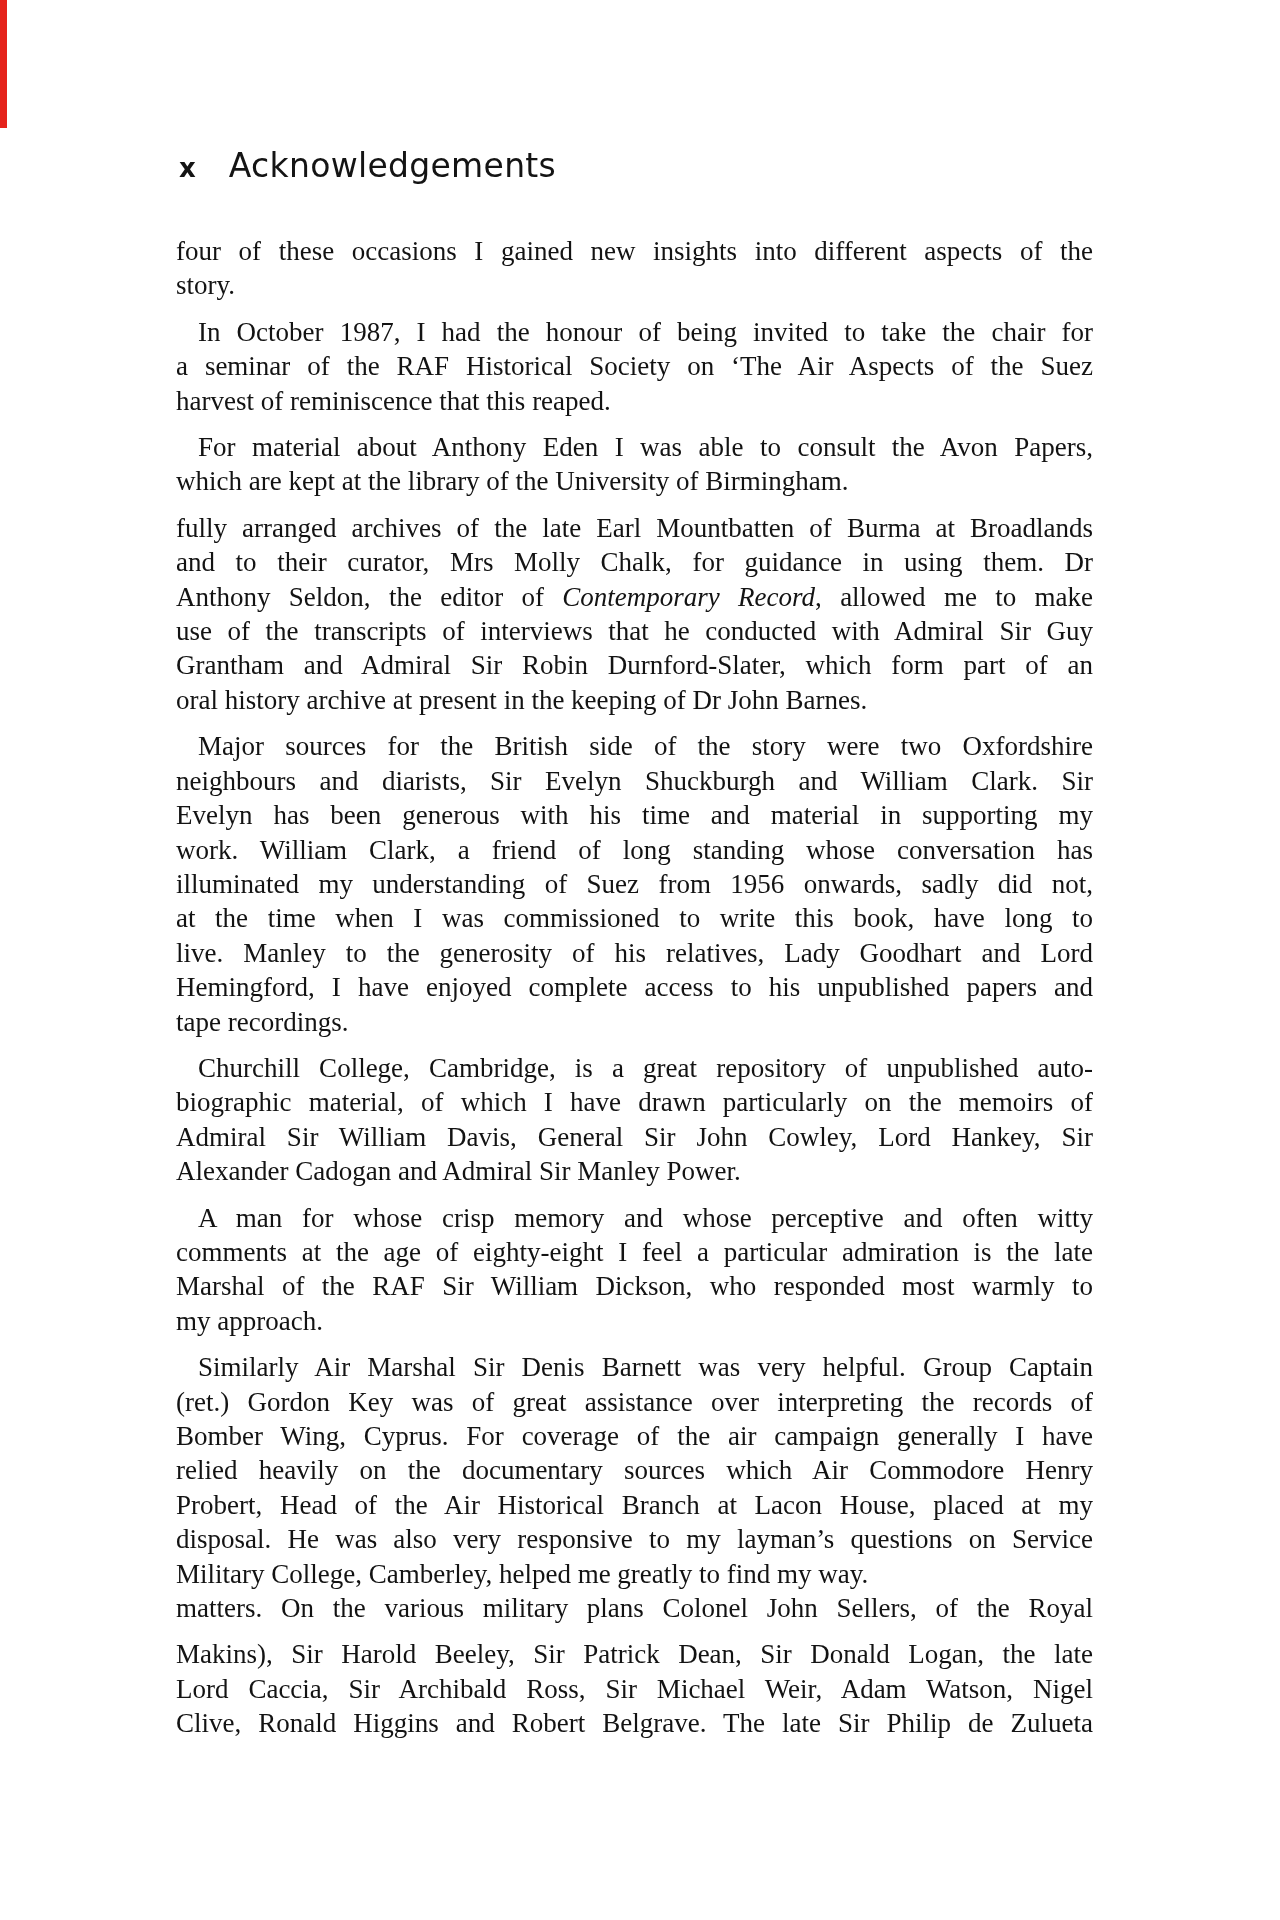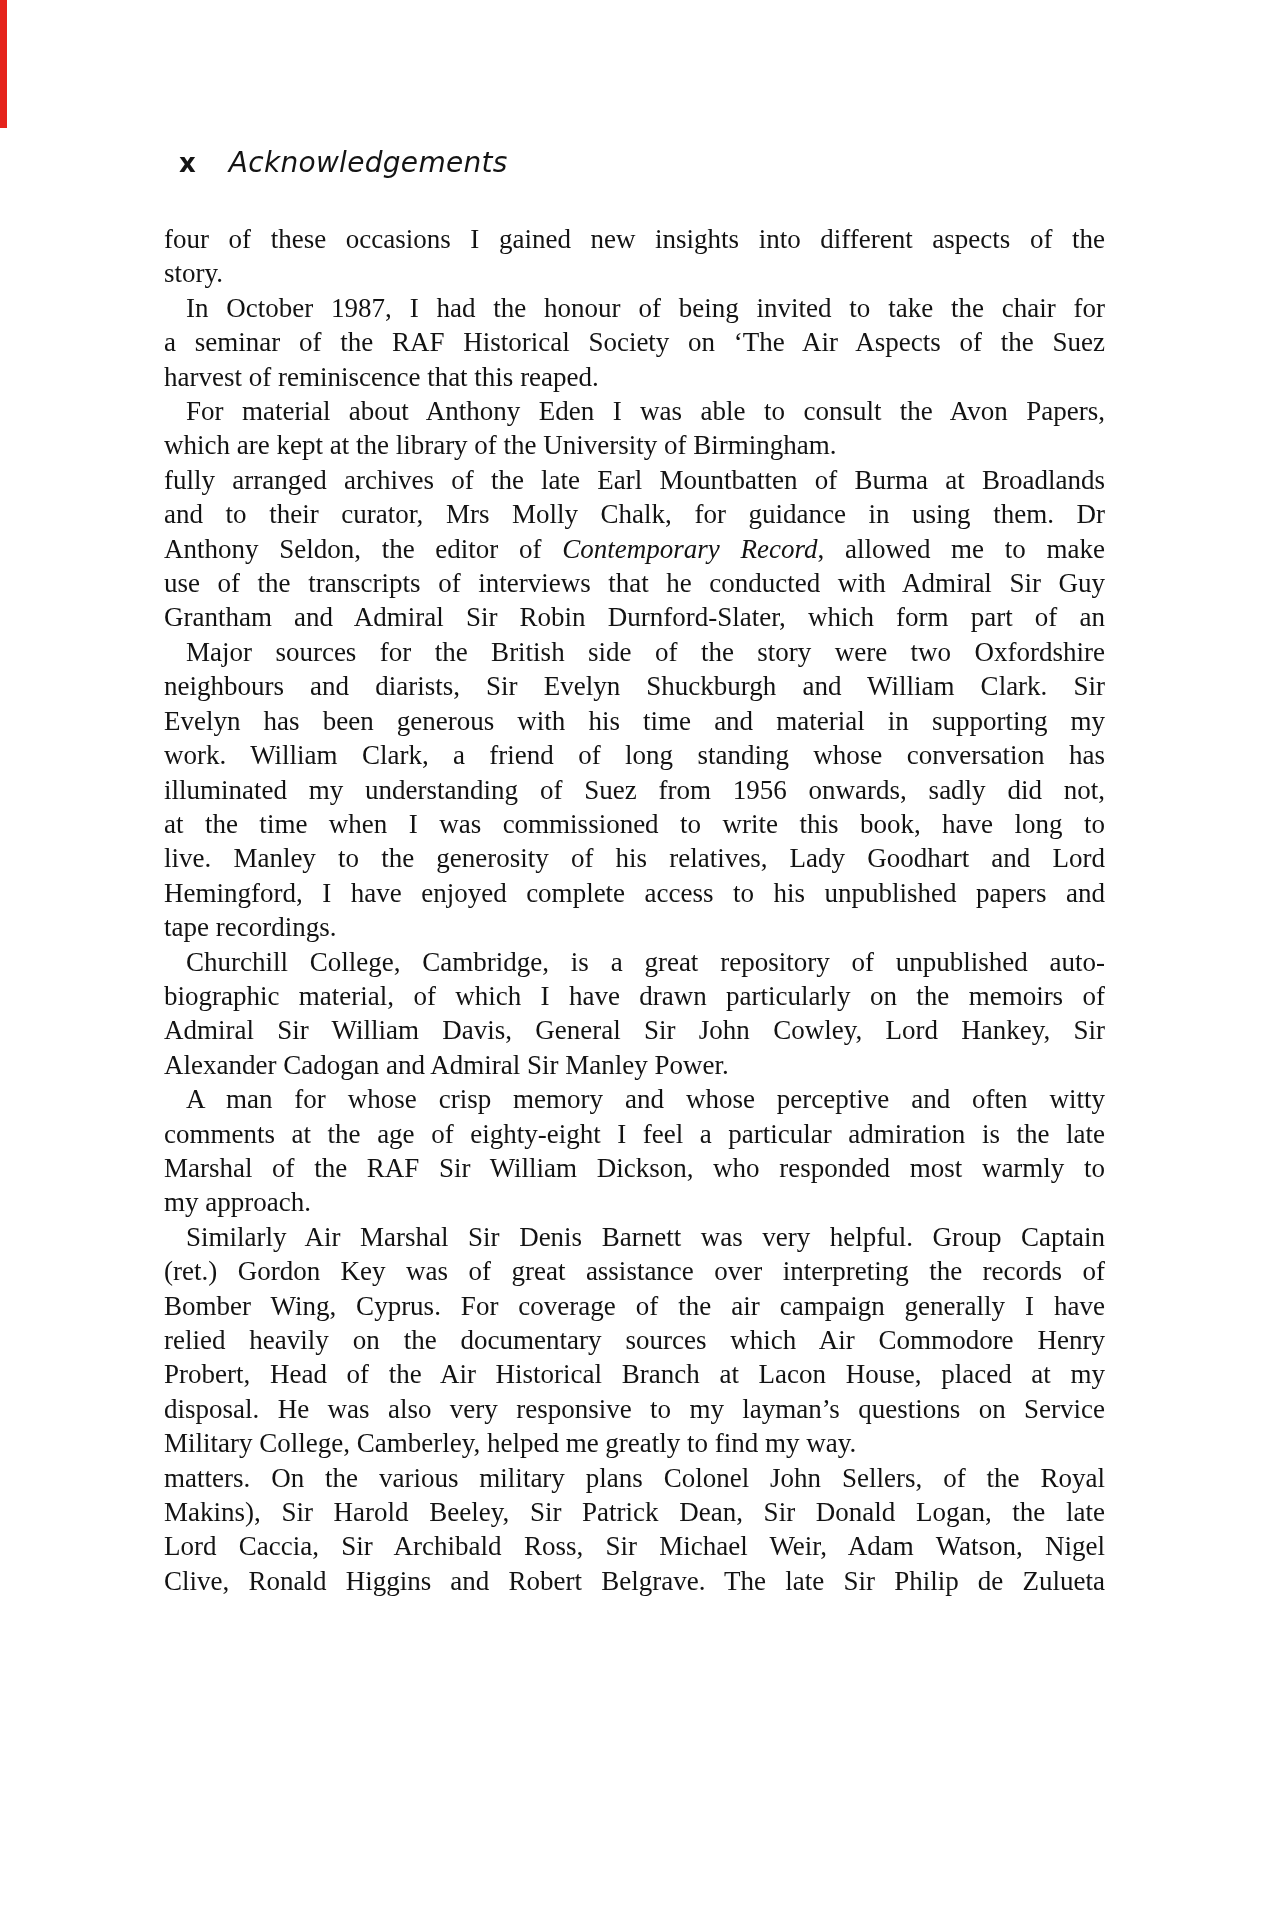--- a/index.html
+++ b/index.html
@@ -30,37 +30,36 @@
     gap: 33px;
     font-family: "DejaVu Sans", sans-serif;
     color: #141414;
   }
   .folio {
     font-weight: 700;
     font-size: 26px;
     line-height: 1;
   }
   .chapter-title {
-    font-style: italic;
-    font-size: 28px;
+    font-size: 33px;
     line-height: 1;
     letter-spacing: 0.3px;
   }
   .text-block {
     position: absolute;
     left: 164px;
     top: 222px;
     width: 941px;
     font-family: "Liberation Serif", serif;
     font-size: 27px;
     line-height: 34.4px;
     color: #131313;
   }
   .paragraph {
-    margin: 0;
+    margin: 12px;
   }
   .line {
     text-align: justify;
     text-align-last: justify;
   }
   .line.end {
     text-align-last: left;
   }
   .line.indent {
     text-indent: 22px;
@@ -93,20 +92,21 @@
       <div class="paragraph">
         <div class="line indent">For material about Anthony Eden I was able to consult the Avon Papers,</div>
         <div class="line end">which are kept at the library of the University of Birmingham.</div>
       </div>
       <div class="paragraph">
         <div class="line">fully arranged archives of the late Earl Mountbatten of Burma at Broadlands</div>
         <div class="line">and to their curator, Mrs Molly Chalk, for guidance in using them. Dr</div>
         <div class="line">Anthony Seldon, the editor of <i>Contemporary Record</i>, allowed me to make</div>
         <div class="line">use of the transcripts of interviews that he conducted with Admiral Sir Guy</div>
         <div class="line">Grantham and Admiral Sir Robin Durnford-Slater, which form part of an</div>
+        <div class="line end">oral history archive at present in the keeping of Dr John Barnes.</div>
       </div>
       <div class="paragraph">
         <div class="line indent">Major sources for the British side of the story were two Oxfordshire</div>
         <div class="line">neighbours and diarists, Sir Evelyn Shuckburgh and William Clark. Sir</div>
         <div class="line">Evelyn has been generous with his time and material in supporting my</div>
         <div class="line">work. William Clark, a friend of long standing whose conversation has</div>
         <div class="line">illuminated my understanding of Suez from 1956 onwards, sadly did not,</div>
         <div class="line">at the time when I was commissioned to write this book, have long to</div>
         <div class="line">live. Manley to the generosity of his relatives, Lady Goodhart and Lord</div>
         <div class="line">Hemingford, I have enjoyed complete access to his unpublished papers and</div>

